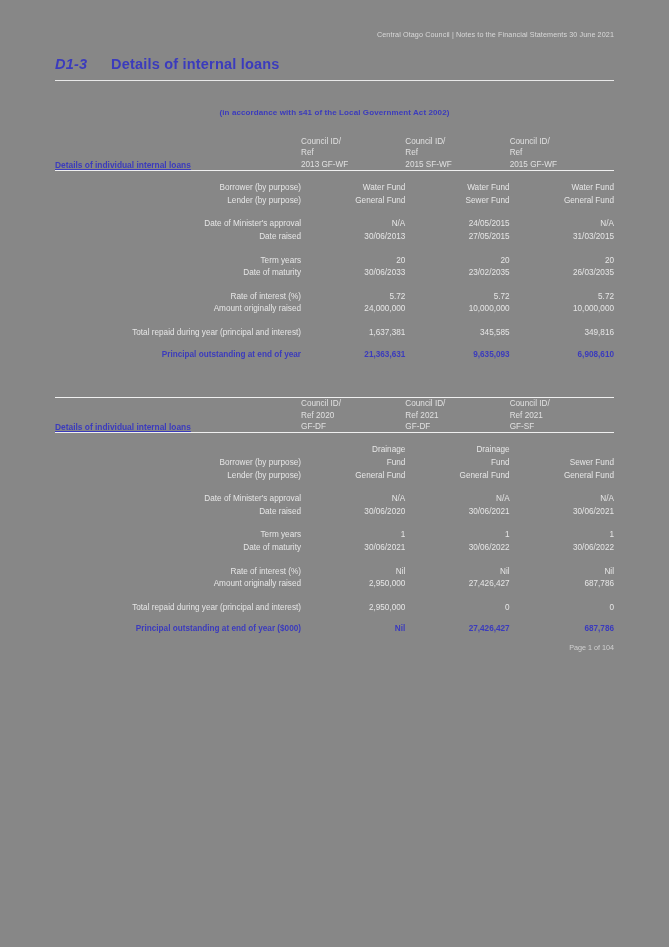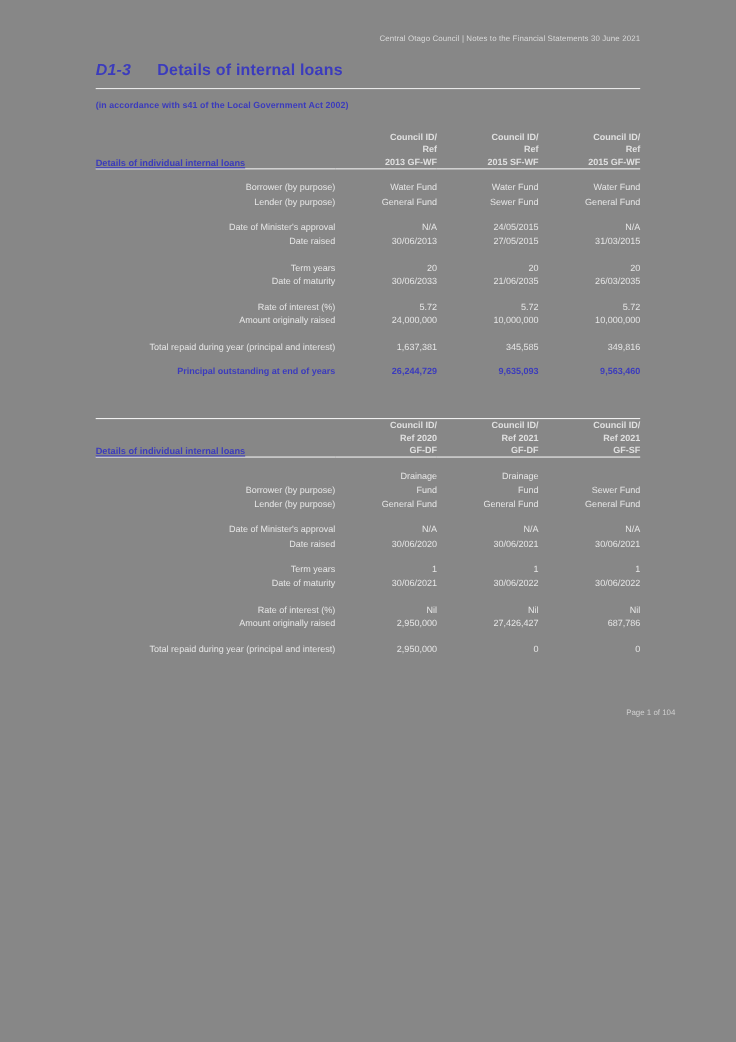--- a/index.html
+++ b/index.html
@@ -11,21 +11,21 @@
     height: 947px;
     background: #878787;
     font-family: "Liberation Sans", sans-serif;
     overflow: hidden;
   }
   .page {
     position: relative;
     width: 669px;
     height: 692px;
     box-sizing: border-box;
-    padding: 0 87px;
+    padding: 0 55px;
   }
   .doc-header {
     text-align: right;
     font-size: 7.2px;
     color: #d9d9d9;
     letter-spacing: 0.1px;
     padding-top: 30px;
     height: 12px;
   }
   .section-title {
@@ -41,44 +41,45 @@
     font-style: italic;
   }
   .title-rule {
     border-bottom: 1.5px solid #e8e8e8;
     margin-top: 8px;
   }
   .subtitle {
     color: #3b3bbd;
     font-size: 8px;
     font-weight: bold;
-    margin-top: 10px;
+    margin-top: 27px;
     letter-spacing: 0.1px;
+    text-align: center;
   }
 
   table.ftable {
     width: 100%;
     border-collapse: collapse;
     font-size: 8.2px;
     color: #e6e6e6;
     table-layout: fixed;
   }
   table.ftable.second {
     margin-top: 36px;
   }
   table.ftable col.lbl { width: 44%; }
   table.ftable col.val { width: 18.66%; }
 
   .ftable th, .ftable td {
     padding: 0;
     vertical-align: bottom;
   }
   .head-cell {
-    text-align: right;
-    font-weight: bold;
+    text-align: left;
+    font-weight: normal;
     color: #e0e0e0;
     font-size: 8.2px;
     line-height: 11.4px;
     padding-bottom: 1px;
     white-space: pre-line;
   }
   .head-label {
     color: #3b3bbd;
     font-weight: bold;
     font-size: 8.4px;
@@ -203,21 +204,21 @@
 
       <tr>
         <td class="lbl">Term years</td>
         <td class="val">20</td>
         <td class="val">20</td>
         <td class="val">20</td>
       </tr>
       <tr>
         <td class="lbl">Date of maturity</td>
         <td class="val">30/06/2033</td>
-        <td class="val">21/06/2035</td>
+        <td class="val">23/02/2035</td>
         <td class="val">26/03/2035</td>
       </tr>
 
       <tr class="spacer-row">
           <td colspan="4"></td>
         </tr>
 
       <tr>
         <td class="lbl">Rate of interest (%)</td>
         <td class="val">5.72</td>
@@ -240,24 +241,24 @@
         <td class="val">1,637,381</td>
         <td class="val">345,585</td>
         <td class="val">349,816</td>
       </tr>
 
       <tr class="spacer-row small">
           <td colspan="4"></td>
         </tr>
 
       <tr class="accent">
-        <td class="lbl">Principal outstanding at end of years</td>
-        <td class="val">26,244,729</td>
+        <td class="lbl">Principal outstanding at end of year</td>
+        <td class="val">21,363,631</td>
         <td class="val">9,635,093</td>
-        <td class="val">9,563,460</td>
+        <td class="val">6,908,610</td>
       </tr>
     </tbody>
   </table>
 
   <table class="ftable second">
     <colgroup>
         <col class="lbl">
         <col class="val">
         <col class="val">
         <col class="val">
@@ -359,18 +360,24 @@
         <td class="lbl">Total repaid during year (principal and interest)</td>
         <td class="val">2,950,000</td>
         <td class="val">0</td>
         <td class="val">0</td>
       </tr>
 
       <tr class="spacer-row small">
           <td colspan="4"></td>
         </tr>
 
+      <tr class="accent">
+        <td class="lbl">Principal outstanding at end of year ($000)</td>
+        <td class="val">Nil</td>
+        <td class="val">27,426,427</td>
+        <td class="val">687,786</td>
+      </tr>
     </tbody>
   </table>
 
   <div class="footer">Page 1 of 104</div>
 
 </div>
 
 </body></html>

